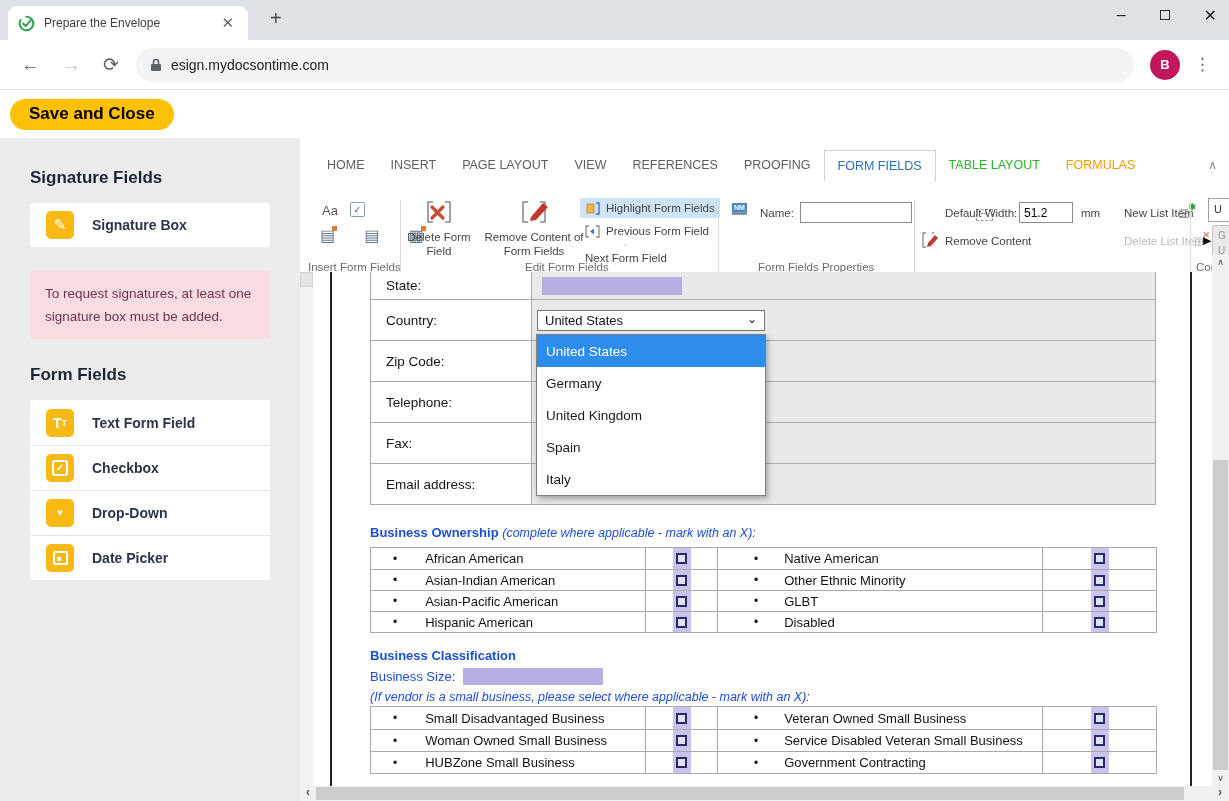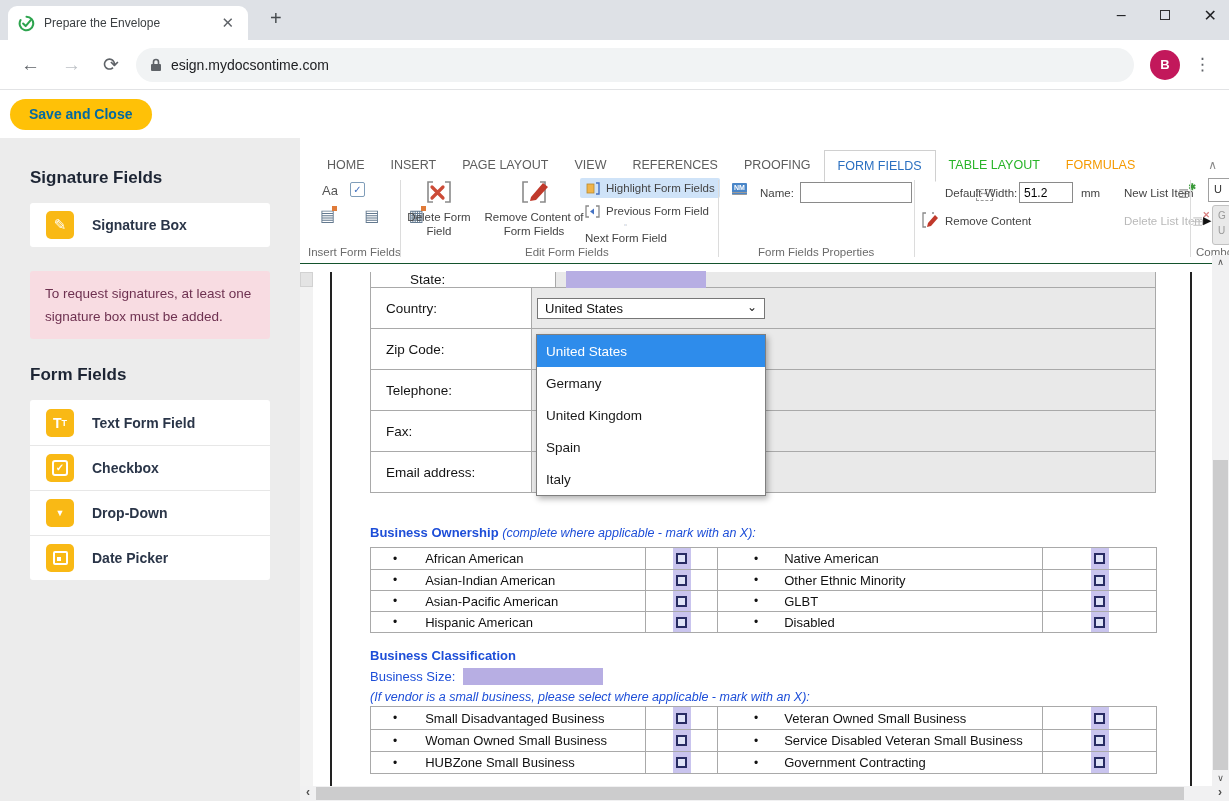--- a/index.html
+++ b/index.html
@@ -23,21 +23,21 @@
   .nav-ico { font-size:19px; color:#5f6368; padding:0 11px; }
   .nav-ico.disabled { color:#bdc1c6; }
   .urlbar { flex:1; height:34px; background:#f1f3f4; border-radius:17px; margin:0 10px 0 6px;
             display:flex; align-items:center; padding:0 14px; }
   .url-text { font-size:14px; color:#202124; margin-left:9px; }
   .avatar { width:30px; height:30px; border-radius:50%; background:#c2185b; color:#fff; font-size:13px;
             font-weight:bold; display:flex; align-items:center; justify-content:center; margin:0 6px; }
   .kebab { font-size:17px; color:#5f6368; padding:0 8px; letter-spacing:0; }
 
   .appbar { height:48px; background:#fff; display:flex; align-items:center; padding:0 10px; }
-  .save-btn { background:#ffc107; color:#0369a1; font-weight:bold; font-size:14px;
+  .save-btn { background:#ffc107; color:#000000; font-weight:bold; font-size:17px;
               padding:0 19px; height:31px; border:none; border-radius:16px; font-family:inherit; }
 
   
   .content { position:absolute; top:138px; left:0; right:0; bottom:0; display:flex; }
   .sidebar { width:300px; background:#ececec; padding:30px 30px 0 30px; flex:none; }
   .main { position:relative; flex:1; background:#fff; overflow:hidden; }
 
   
   .side-heading { font-size:17px; font-weight:700; color:#1d2534; margin-bottom:15px; }
   .sig-card { background:#fff; border-radius:3px; height:44px; display:flex; align-items:center; padding:0 16px; }
@@ -55,21 +55,21 @@
          text-align:center; font-weight:bold; display:inline-block; }
   .ddi { font-size:9px; }
   .cali { width:15px; height:14px; border:2px solid #fff; border-radius:2px; display:inline-block; position:relative; }
   .cali span { position:absolute; left:2px; bottom:2px; width:4px; height:4px; background:#fff; }
 
   
   .ribbon-tabs { position:absolute; top:12px; left:14px; right:40px; height:32px; display:flex; align-items:stretch; }
   .ribbon-tab { font-size:12.5px; color:#5d5d5d; line-height:31px; padding:0 13px; white-space:nowrap; }
   .ribbon-tab.active { background:#fff; border:1px solid #d0d0d0; border-bottom:1px solid #fff; }
   .ribbon-collapse { position:absolute; right:12px; top:20px; color:#8a8a8a; font-size:12px; }
-  .ribbon-body { position:absolute; top:36px; left:0; right:0; height:90px; border-bottom:1px solid #14532d;
+  .ribbon-body { position:absolute; top:56px; left:0; right:0; height:90px; border-bottom:6px solid #14532d;
                  font-size:11.5px; color:#444; }
   .grp-label { position:absolute; bottom:5px; font-size:11.5px; color:#6b6b6b; white-space:nowrap; }
   .vdiv { position:absolute; top:6px; bottom:6px; width:1px; background:#dcdcdc; }
   .r-abs { position:absolute; white-space:nowrap; }
   .r-aa { font-size:13px; color:#555; }
   .r-check { width:15px; height:15px; border:1px solid #7f9db9; border-radius:2px; color:#3f6fbf;
              font-size:10px; line-height:13px; text-align:center; display:inline-block; background:#fff; }
   .t-ico { font-size:16px; color:#63798f; position:relative; }
   .t-ico.mark:after { content:""; position:absolute; right:-2px; top:-1px; width:5px; height:5px; background:#e07b39; }
   .big-btn { position:absolute; text-align:center; }
@@ -92,21 +92,21 @@
 
   
   .doc { position:absolute; top:134px; left:0; right:0; bottom:15px; background:#fff; }
   .gutter { position:absolute; left:0; top:0; width:13px; bottom:0; background:#f2f2f2; }
   .gutter-top { position:absolute; left:0; top:0; width:13px; height:15px; background:#e4e4e4; border:1px solid #d2d2d2; }
   .page-edge { position:absolute; top:0; bottom:0; width:2px; background:#222; }
   .doc, .doc * { font-family:"Liberation Sans", sans-serif; }
 
   .contact-table { position:absolute; left:70px; top:0; width:786px; }
   .c-row { display:flex; height:41px; border:1px solid #a9a9a9; border-top:none; background:#fff; }
-  .c-row.first { height:16px;padding-left:24px; }
+  .c-row.first { height:28px; }
   .c-label { width:161px; border-right:1px solid #a9a9a9; display:flex; align-items:center; padding-left:15px;
              font-size:13.5px; color:#141414; background:#fff; }
   .c-value { flex:1; background:#e9e9e9; display:flex; align-items:center; }
   .ffield { width:140px; height:18px; background:var(--purple,#b7aee3); margin-left:10px; }
   .sel { width:228px; height:21px; margin-left:5px; background:#fff; border:1px solid #767676; display:flex;
          align-items:center; padding-left:7px; font-size:13px; color:#111; position:relative; }
   .sel-chev { position:absolute; right:7px; top:1px; font-size:12px; color:#222; }
 
   .dropdown { position:absolute; left:236px; top:62px; width:230px; background:#fff; border:1px solid #7f7f7f;
               box-shadow:2px 3px 6px rgba(0,0,0,.3); z-index:9; }

